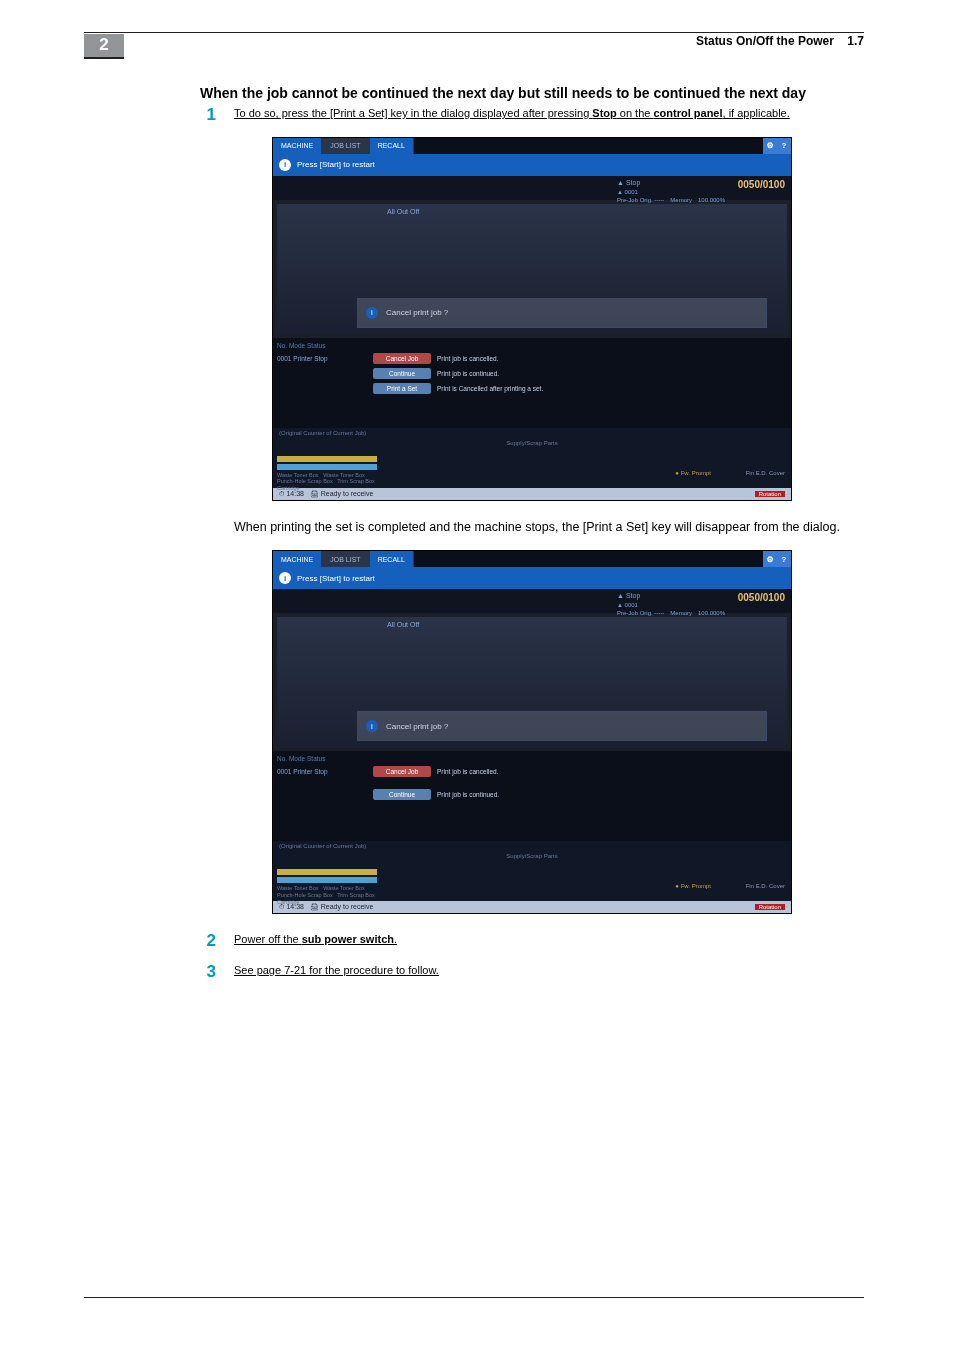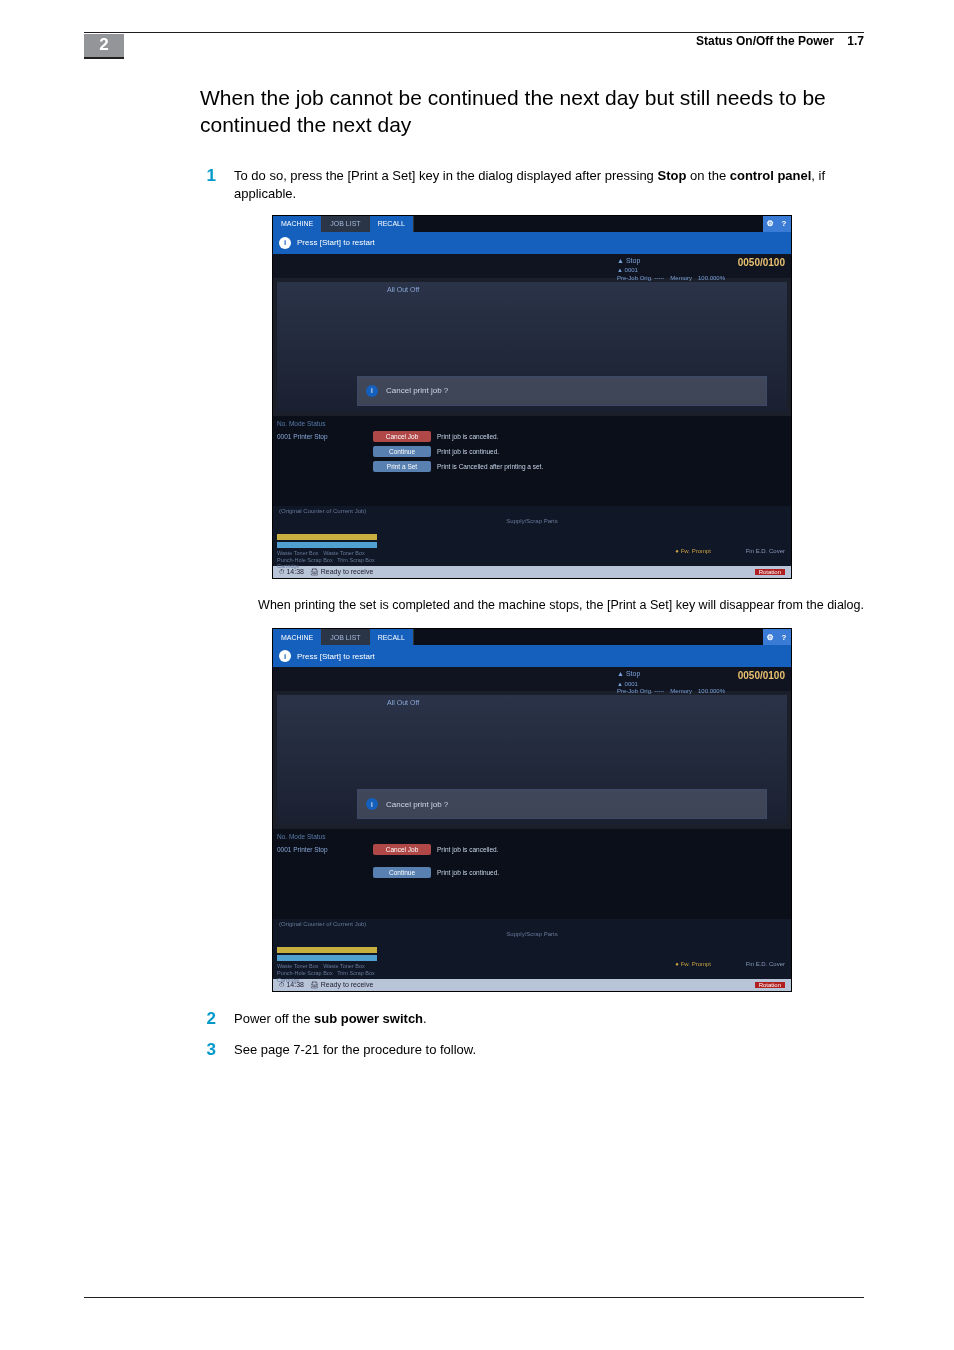--- a/index.html
+++ b/index.html
@@ -5,25 +5,25 @@
   * { box-sizing: border-box; margin: 0; padding: 0; }
   html, body { width: 954px; height: 1350px; background: #fff; font-family: Arial, Helvetica, sans-serif; color: #000; }
   .page { position: relative; width: 954px; height: 1350px; }
   .header-bar { position: absolute; top: 26px; left: 0; right: 0; height: 30px; }
   .chapter-tab { position: absolute; left: 84px; top: 8px; width: 40px; height: 24px; background: #939598; color: #fff; font-weight: bold; font-size: 17px; display: flex; align-items: center; justify-content: center; padding-bottom: 2px; }
   .chapter-tab::after { content: ""; position: absolute; left: 0; bottom: -1px; width: 100%; height: 2px; background: #231f20; }
   .header-right { position: absolute; right: 90px; top: 8px; font-size: 12px; font-weight: bold; }
   .header-rule { position: absolute; left: 84px; right: 90px; top: 32px; height: 1px; background: #231f20; }
 
   .content { position: absolute; left: 200px; right: 90px; top: 84px; }
-  .h2 { font-size: 21px; font-weight: normal; line-height: 1.3; margin-bottom: 28px; }
+  .h2 { font-size: 14px; font-weight: bold; line-height: 1.3; margin-bottom: 4px; }
   .para { font-size: 12.5px; line-height: 1.4; margin-bottom: 14px; }
   .step { display: flex; gap: 18px; margin-bottom: 12px; }
   .step-num { color: #0099cc; font-size: 17px; font-weight: bold; min-width: 16px; text-align: right; line-height: 1.1; }
-  .step-text { font-size: 13px; line-height: 1.4; flex: 1; }
+  .step-text { font-size: 11px; line-height: 1.4; flex: 1; text-decoration: underline; }
 
   
   .shot-wrap { margin: 10px 0 18px 0; display: flex; justify-content: center; }
   .shot { width: 520px; background: #1a1f2a; border: 1px solid #000; font-size: 8px; color: #cfd6e6; position: relative; }
   .shot .tabs { height: 16px; display: flex; background: #0a0f1a; }
   .shot .tab { padding: 2px 8px; font-size: 7px; color: #a8b8d8; border-right: 1px solid #333; display:flex; align-items:center; background:#2a3548;}
   .shot .tab.active { background: #1560bd; color: #fff; }
   .shot .tab:first-child { background:#1560bd; color:#fff;}
   .shot .tab.mid { background:#2a3548;}
   .shot .tab.recall { background:#1560bd; color:#fff;}
@@ -150,21 +150,21 @@
       </div>
       <div class="footer-bar">
         <span class="clk">⏱ 14:38</span>
         <span>🖨 Ready to receive</span>
         <span style="flex:1"></span>
         <span style="background:#b02020;color:#fff;padding:0 4px;font-size:6px;">Rotation</span>
       </div>
     </div>
   </div>
 
-  <div class="para" style="margin-left:34px;text-align:right;">When printing the set is completed and the machine stops, the [Print a Set] key will disappear from the dialog.</div>
+  <div class="para" style="margin-left:34px;">When printing the set is completed and the machine stops, the [Print a Set] key will disappear from the dialog.</div>
 
   <div class="shot-wrap">
     <div class="shot">
       <div class="tabs">
         <div class="tab active">MACHINE</div>
         <div class="tab mid">JOB LIST</div>
         <div class="tab recall">RECALL</div>
         <div style="flex:1"></div>
         <div class="q">⚙</div>
         <div class="q">?</div>

